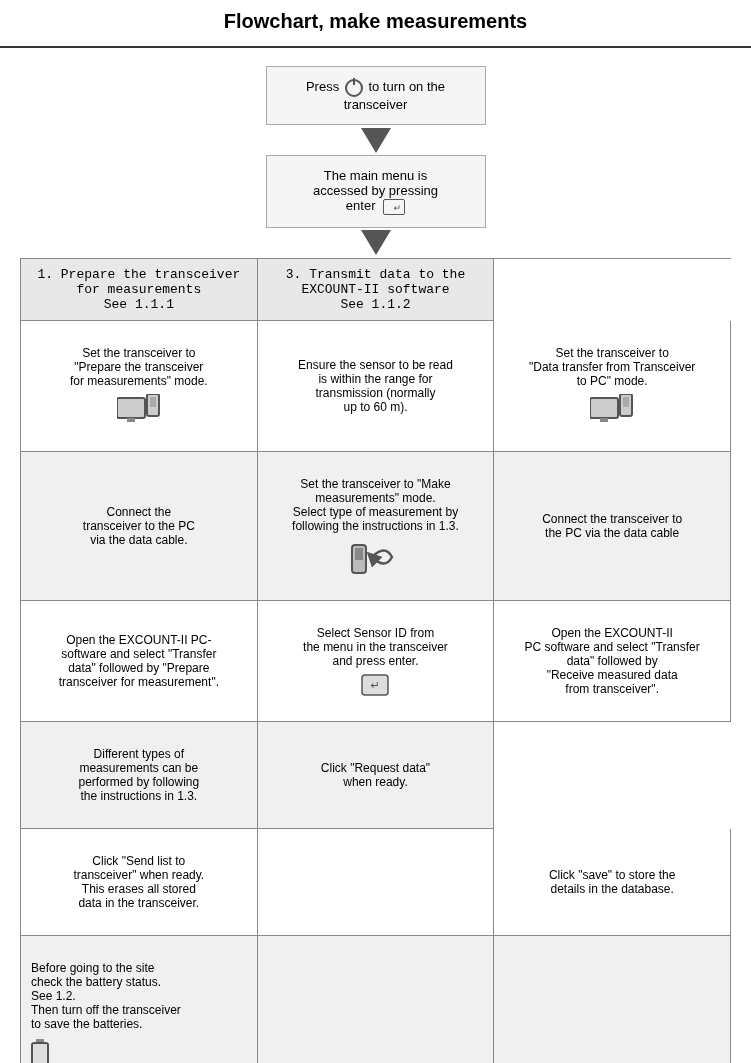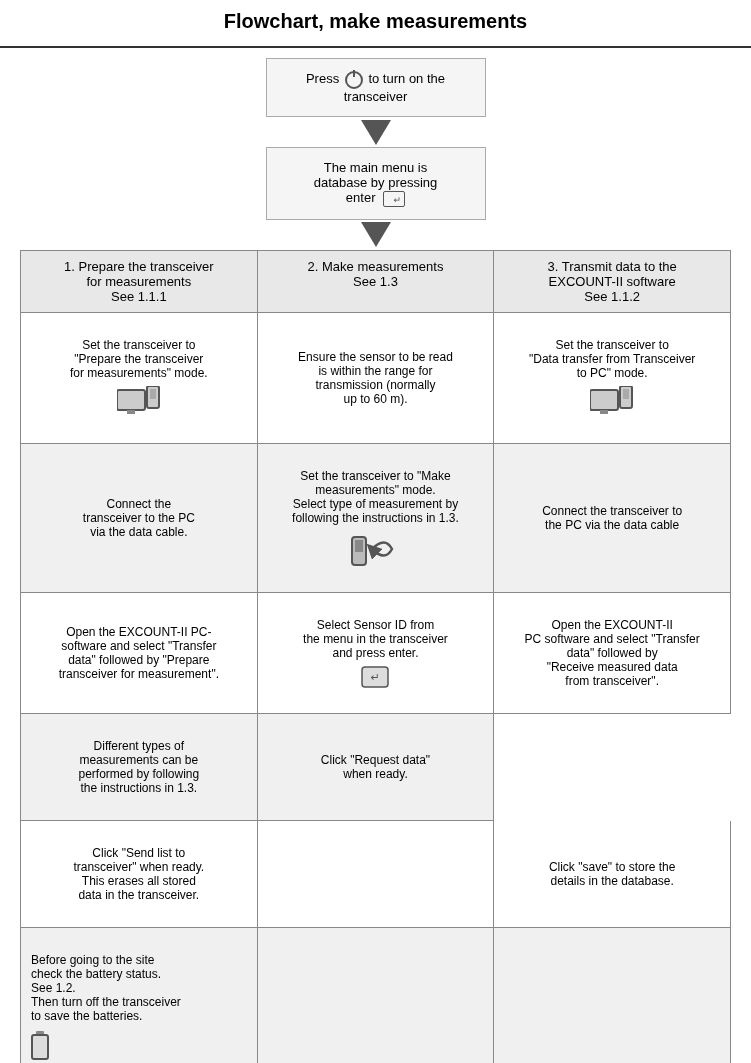--- a/index.html
+++ b/index.html
@@ -57,28 +57,30 @@
       flex-direction: column;
       align-items: center;
       margin-bottom: 0;
     }
 
     .top-boxes {
       display: flex;
       flex-direction: column;
       align-items: center;
       width: 220px;
+      margin-top: 8px;
     }
 
     
     .grid-header {
       display: grid;
       grid-template-columns: 1fr 1fr 1fr;
       border-left: 1px solid #888;
       border-top: 1px solid #888;
+      font-family: Liberation Mono, monospace;
     }
 
     .grid-header-cell {
       border-right: 1px solid #888;
       border-bottom: 1px solid #888;
       background: #e8e8e8;
       text-align: center;
       padding: 8px 6px;
       font-size: 13px;
       font-weight: normal;
@@ -144,41 +146,38 @@
           </span>
           to turn on the transceiver
         </div>
         <div class="arrow-down">
           <svg viewBox="0 0 30 25" fill="#555">
               <polygon points="0,0 30,0 15,25"></polygon>
             </svg>
         </div>
         <div class="flow-box">
           <span>The main menu is</span><br>
-          <span>database by pressing</span><br>
+          <span>accessed by pressing</span><br>
           <span>enter</span>
           <span style="display:inline-block; width:22px; height:16px; border:1.5px solid #555; border-radius:2px; vertical-align:middle; margin-left:4px; position:relative;">
             <span style="position:absolute; right:3px; top:3px; font-size:9px; color:#555;">↵</span>
           </span>
         </div>
         <div class="arrow-down">
           <svg viewBox="0 0 30 25" fill="#555">
               <polygon points="0,0 30,0 15,25"></polygon>
             </svg>
         </div>
       </div>
     </div>
   </div>
 
   <div class="grid-header">
     <div class="grid-header-cell">
       1. Prepare the transceiver<br>for measurements<br>See 1.1.1
-    </div>
-    <div class="grid-header-cell">
-      2. Make measurements<br>See 1.3
     </div>
     <div class="grid-header-cell">
       3. Transmit data to the<br>EXCOUNT-II software<br>See 1.1.2
     </div>
   </div>
 
   <div class="grid-body">
     <div class="grid-cell light">
       Set the transceiver to<br>"Prepare the transceiver<br>for measurements" mode.
       <div class="device-icon">

